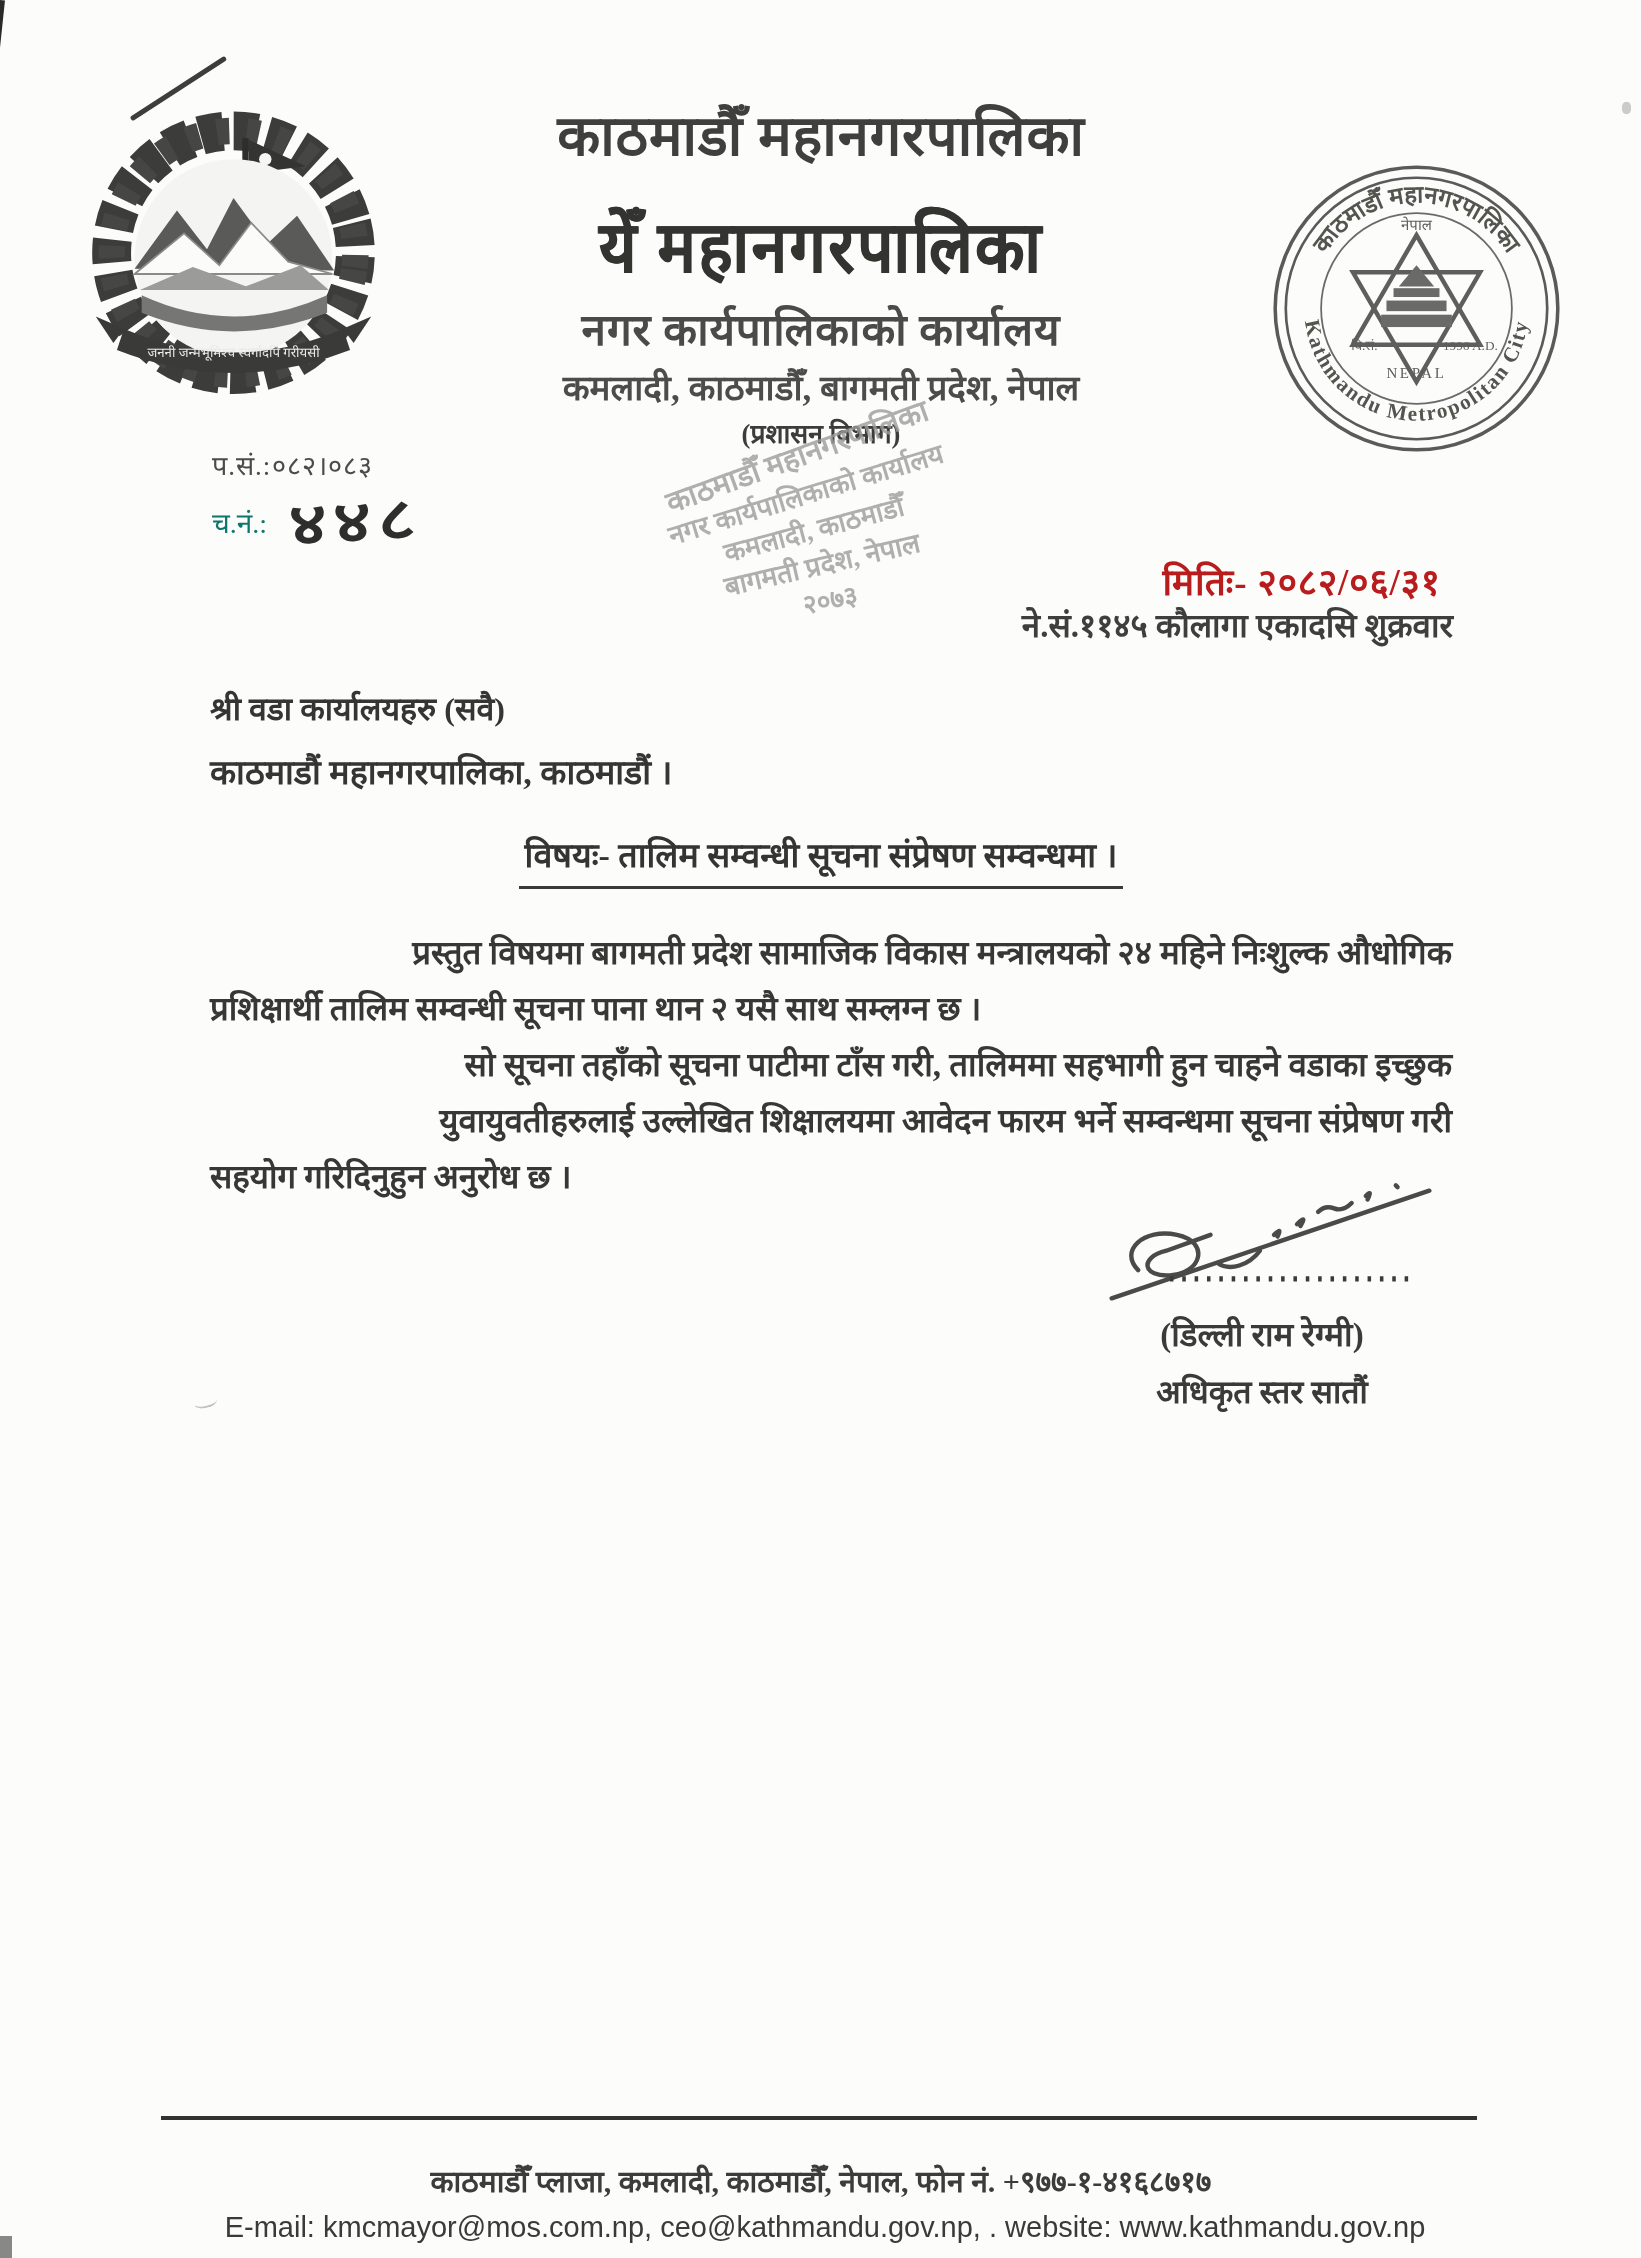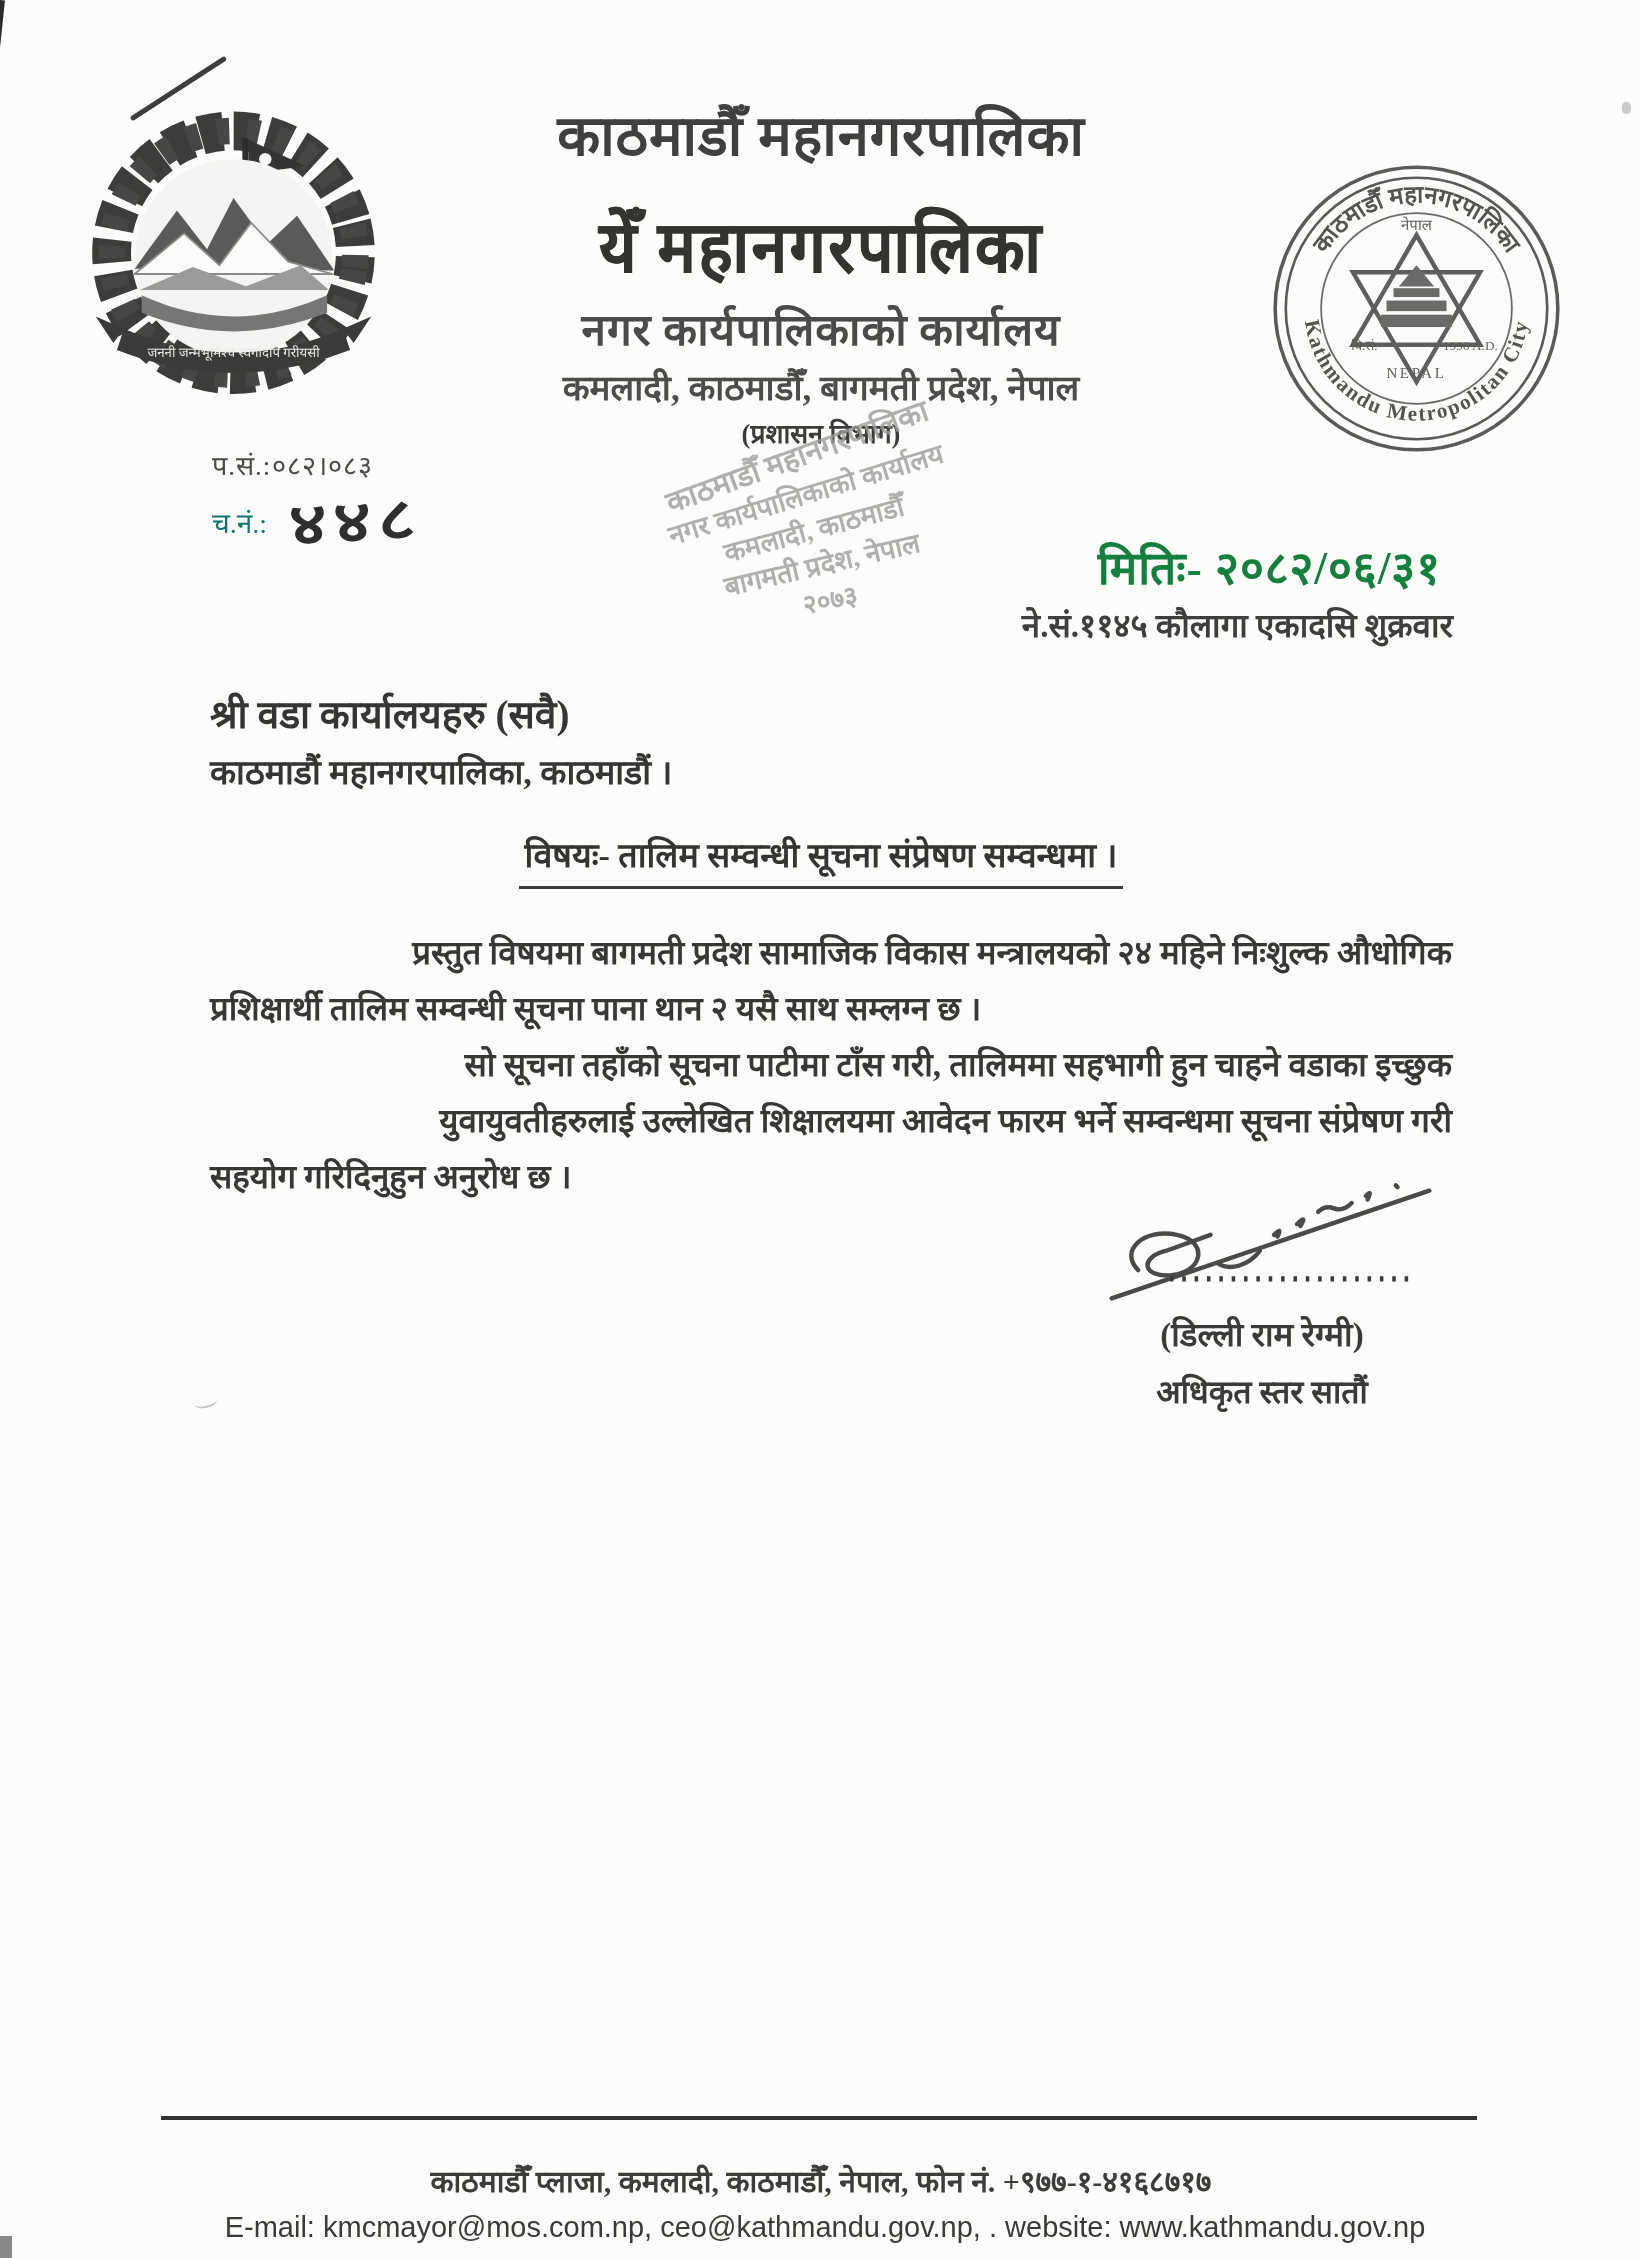--- a/index.html
+++ b/index.html
@@ -65,25 +65,25 @@
     font-weight:bold; opacity:.8;
   }
   .stamp div { line-height:1.35; }
   .stamp .s1 { font-size:30px; transform:rotate(-7deg); }
   .stamp .s2 { font-size:27px; transform:rotate(-4deg); }
   .stamp .s3 { font-size:27px; transform:rotate(-2deg); }
   .stamp .s4 { font-size:27px; transform:rotate(0deg); }
   .stamp .s5 { font-size:26.5px; transform:rotate(2deg); }
 
   
-  .date-bs { right:201px; top:535px; font-size:46px; color:#15803d; font-weight:bold; letter-spacing:0.9px; }
+  .date-bs { right:201px; top:555px; font-size:37px; color:#b91c1c; font-weight:bold; letter-spacing:0.9px; }
   .date-ns { right:189px; top:602px; font-size:33px; color:#3e3e3c; font-weight:bold; }
 
   
-  .addr1 { left:210px; top:686px; font-size:39px; color:#353533; font-weight:bold;text-align:center; }
+  .addr1 { left:210px; top:686px; font-size:32px; color:#353533; font-weight:bold;text-align:center; }
   .addr2 { left:210px; top:748px; font-size:34px; color:#353533; font-weight:bold; }
 
   
   .subject {
     left:0; right:0; top:831px; text-align:center;
   }
   .subject span {
     display:inline-block; font-size:34px; font-weight:bold; color:#343432;
     border-bottom:3.5px solid #3a3a38; padding:0 5.3px 8.8px 5.3px;
   }

